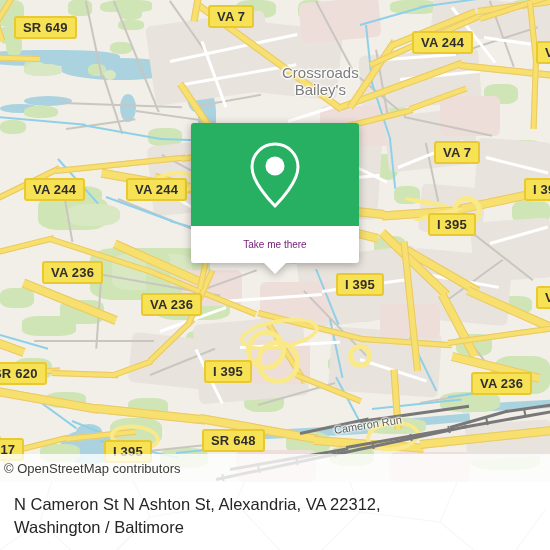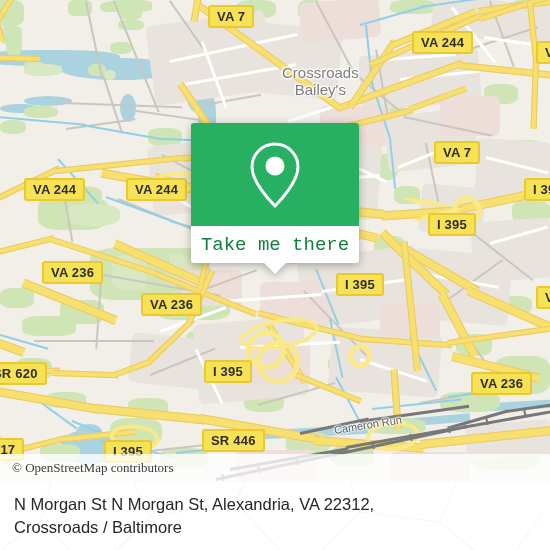--- a/index.html
+++ b/index.html
@@ -79,24 +79,24 @@
 
   
   #attribution {
     position:absolute;
     left:0; bottom:0;
     width:550px; height:28px;
     background:rgba(255,255,255,0.78);
     display:flex; align-items:center;
   }
   #attribution span {
-    margin-left:12px;
+    margin-left:4px;
     font-size:13px;
     color:#3c3c3c;
-    font-family:Liberation Serif, serif;
+    font-family:Liberation Sans, sans-serif;
   }
 
   
   #popup {
     position:absolute;
     left:191px; top:123px;
     width:168px;
     filter: drop-shadow(0 2px 4px rgba(0,0,0,0.30));
     z-index:40;
   }
@@ -106,23 +106,23 @@
     border-radius:3px 3px 0 0;
     display:flex; align-items:center; justify-content:center;
   }
   #popup-foot {
     height:37px;
     background:#ffffff;
     border-radius:0 0 3px 3px;
     display:flex; align-items:center; justify-content:center;
   }
   #popup-foot span {
-    font-size:19px;
-    color:#15803d;
-    font-family:Liberation Mono, monospace;
+    font-size:10px;
+    color:#701a75;
+    font-family:Liberation Sans, sans-serif;
   }
   #popup-tail {
     position:absolute;
     left:50%; bottom:-11px;
     margin-left:-11px;
     width:0; height:0;
     border-left:11px solid transparent;
     border-right:11px solid transparent;
     border-top:11px solid #ffffff;
   }
@@ -505,38 +505,39 @@
     <div class="layer">
       <div class="placelabel" style="left:282px;top:64px;">
         <div>Crossroads</div>
         <div>Bailey's</div>
       </div>
 
       <div class="waterlabel" style="left:334px;top:424px;transform:rotate(-9deg);">Cameron Run</div>
     </div>
 
     <div class="layer" id="shield-layer">
+        <div class="shield" style="left: 14px; top: 16px;">SR 649</div>
         <div class="shield" style="left: 208px; top: 5px;">VA 7</div>
         <div class="shield" style="left: 412px; top: 31px;">VA 244</div>
         <div class="shield" style="left: 536px; top: 41px; border-right: none; border-radius: 3px 0px 0px 3px;">VA</div>
         <div class="shield" style="left: 24px; top: 178px;">VA 244</div>
         <div class="shield" style="left: 126px; top: 178px;">VA 244</div>
         <div class="shield" style="left: 434px; top: 141px;">VA 7</div>
         <div class="shield" style="left: 524px; top: 178px; border-right: none; border-radius: 3px 0px 0px 3px;">I 395</div>
         <div class="shield" style="left: 428px; top: 213px;">I 395</div>
         <div class="shield" style="left: 42px; top: 261px;">VA 236</div>
         <div class="shield" style="left: 141px; top: 293px;">VA 236</div>
         <div class="shield" style="left: 536px; top: 286px; border-right: none; border-radius: 3px 0px 0px 3px;">VA</div>
         <div class="shield" style="left: 336px; top: 273px;">I 395</div>
         <div class="shield" style="left: -14px; top: 362px; border-left: none; border-radius: 0px 3px 3px 0px;">SR 620</div>
         <div class="shield" style="left: 204px; top: 360px;">I 395</div>
         <div class="shield" style="left: 471px; top: 372px;">VA 236</div>
         <div class="shield" style="left: -14px; top: 438px; border-left: none; border-radius: 0px 3px 3px 0px;">617</div>
         <div class="shield" style="left: 104px; top: 440px;">I 395</div>
-        <div class="shield" style="left: 202px; top: 429px;">SR 446</div>
+        <div class="shield" style="left: 202px; top: 429px;">SR 648</div>
       </div>
 
     <div id="attribution">
       <span>© OpenStreetMap contributors</span>
     </div>
 
     <div id="popup">
       <div id="popup-head">
         <svg width="56" height="70" viewBox="0 0 56 70">
           <path d="M28 4 C15.3 4 5 14.3 5 27 C5 41.5 22 60 28 66 C34 60 51 41.5 51 27 C51 14.3 40.7 4 28 4 Z" fill="none" stroke="#ffffff" stroke-width="3"></path>
@@ -562,18 +563,18 @@
         <path d="M440 60 L500 110"></path>
         <path d="M500 110 L545 48"></path>
         <path d="M40 60 L-10 95"></path>
         <path d="M-10 20 L60 -10"></path>
         <path d="M150 55 L95 110"></path>
         <path d="M235 40 L360 50"></path>
       </g>
     </svg>
     <div id="footer-inner">
       <div id="address">
-        <span>N Morgan St N Morgan St, Alexandria, VA 22312,</span><br>
-        <span>Crossroads / Baltimore</span>
+        <span>N Cameron St N Ashton St, Alexandria, VA 22312,</span><br>
+        <span>Washington / Baltimore</span>
       </div>
     </div>
   </div>
 </div>
 
 </body></html>

